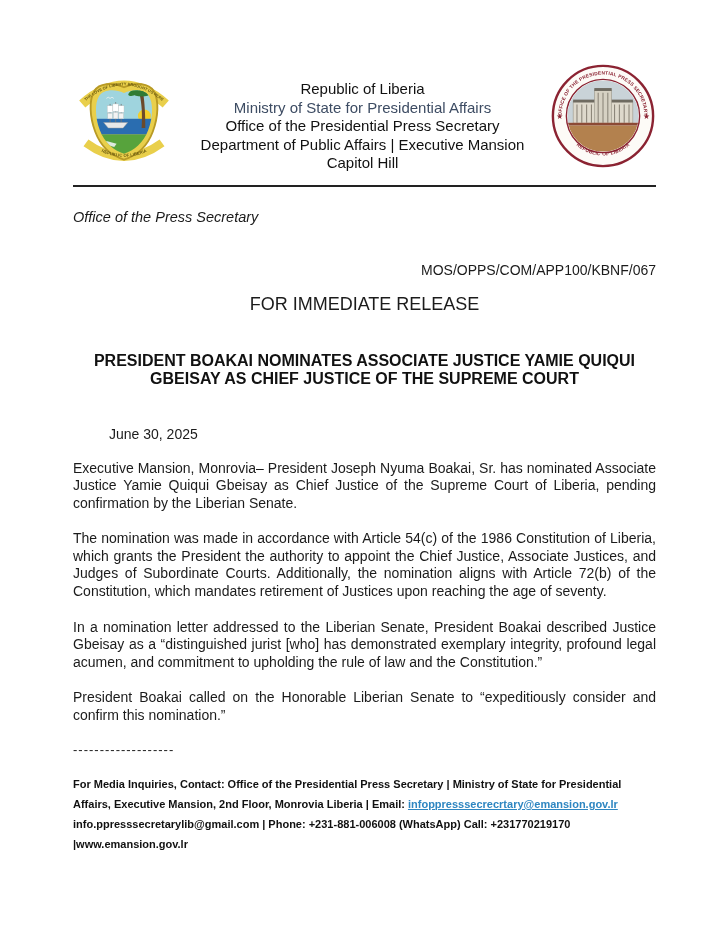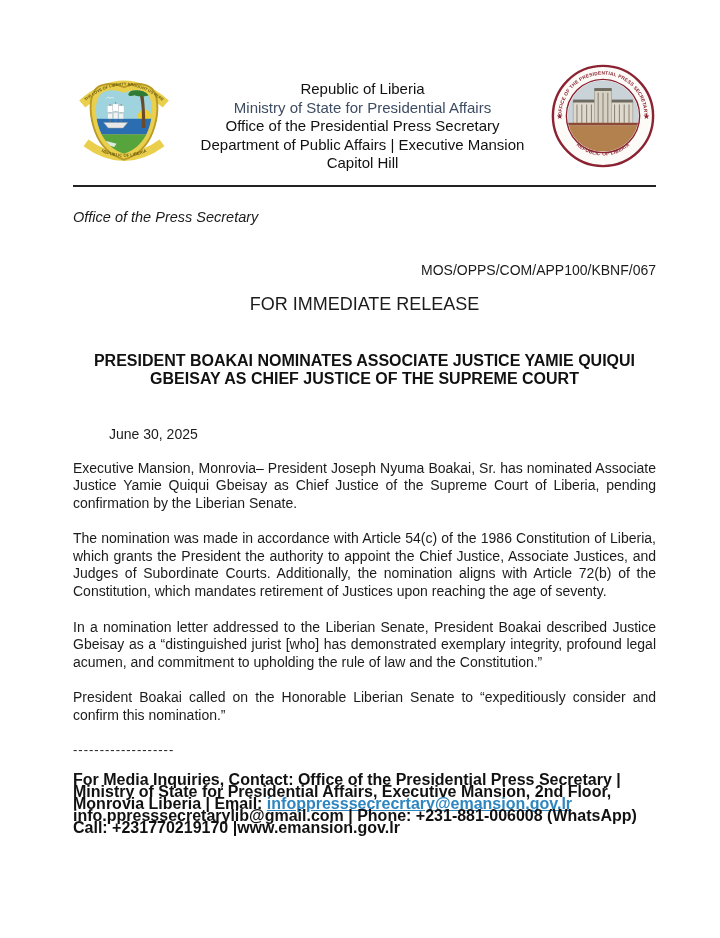--- a/index.html
+++ b/index.html
@@ -58,23 +58,23 @@
     margin: 18px 0 0 0;
   }
   .dashes {
     font-size: 13px;
     letter-spacing: 1px;
     margin-top: 17px;
   }
   
   .footer {
     margin-top: 17px;
-    font-size: 16px;
+    font-size: 11px;
     font-weight: 700;
-    line-height: 12px;
+    line-height: 20px;
     color: #111111;
   }
   .footer p { margin: 0; }
   .footer a {
     color: #2e86c1;
     text-decoration: underline;
     font-weight: 700;
   }
 </style>
 </head>

